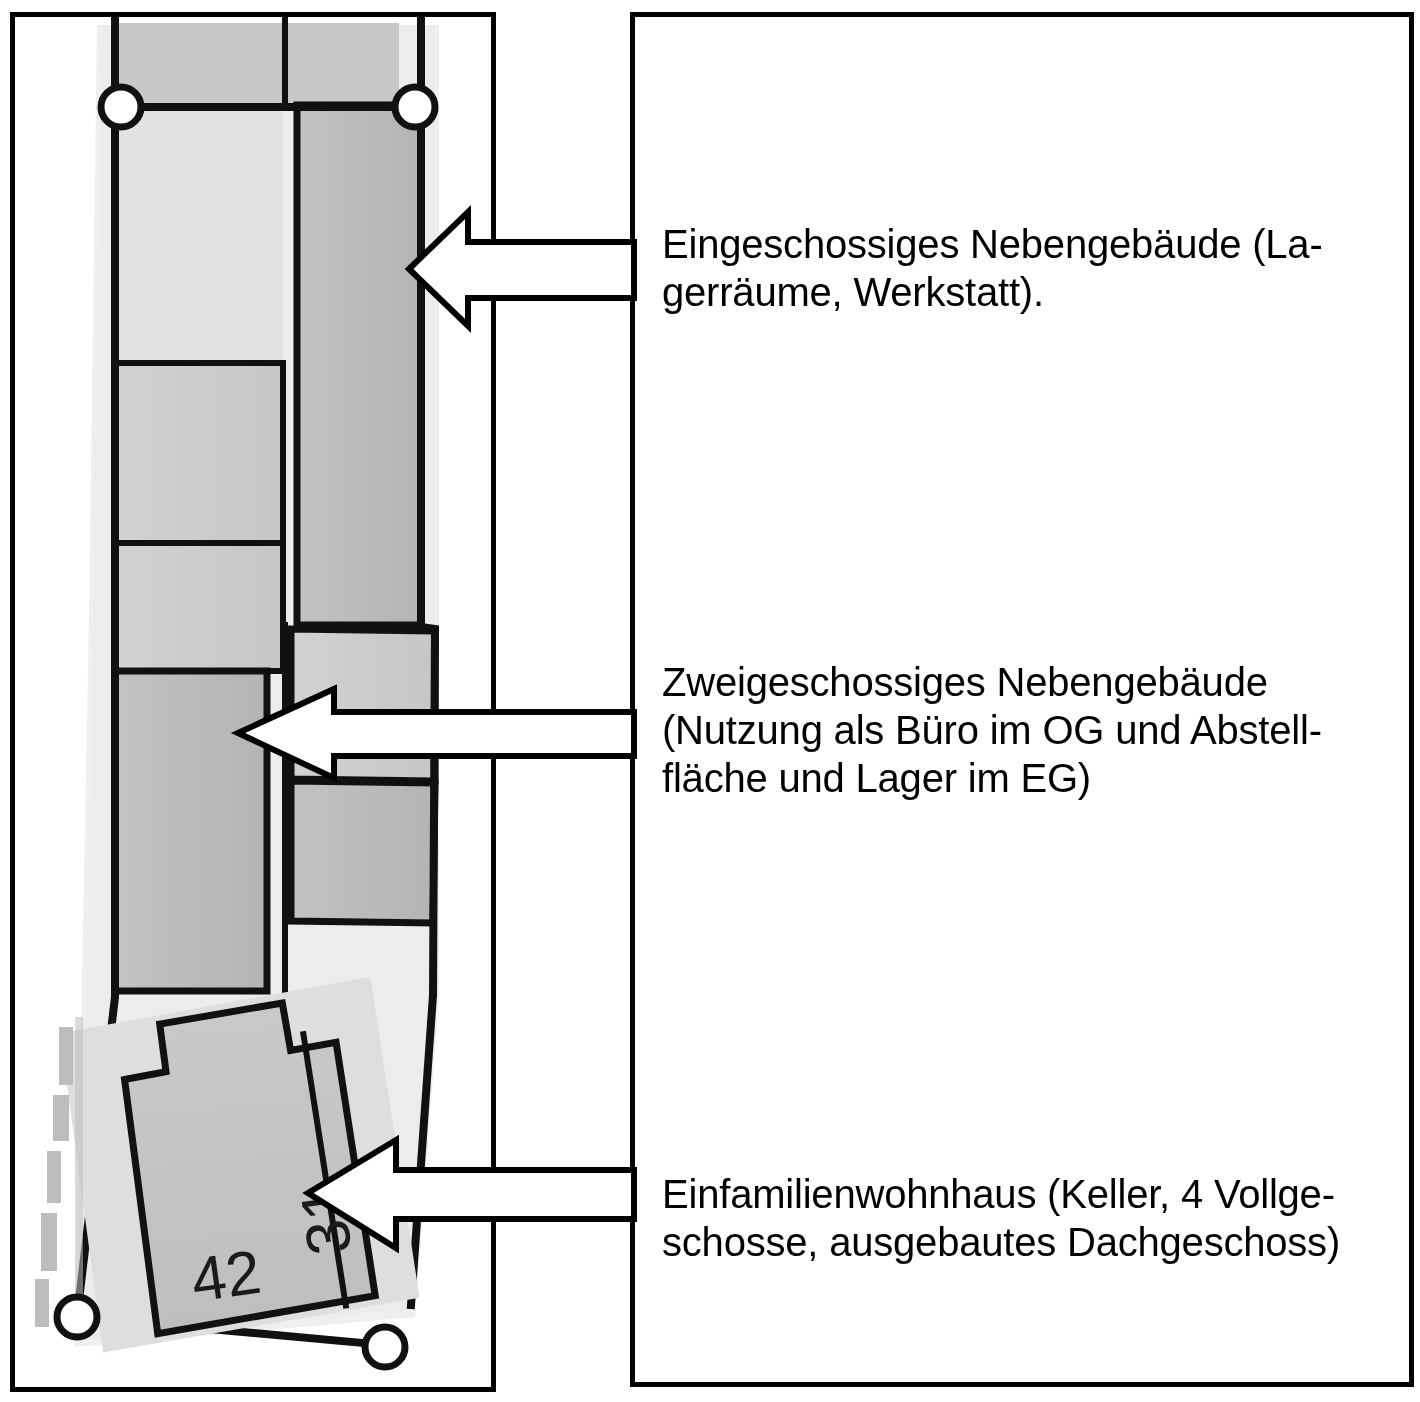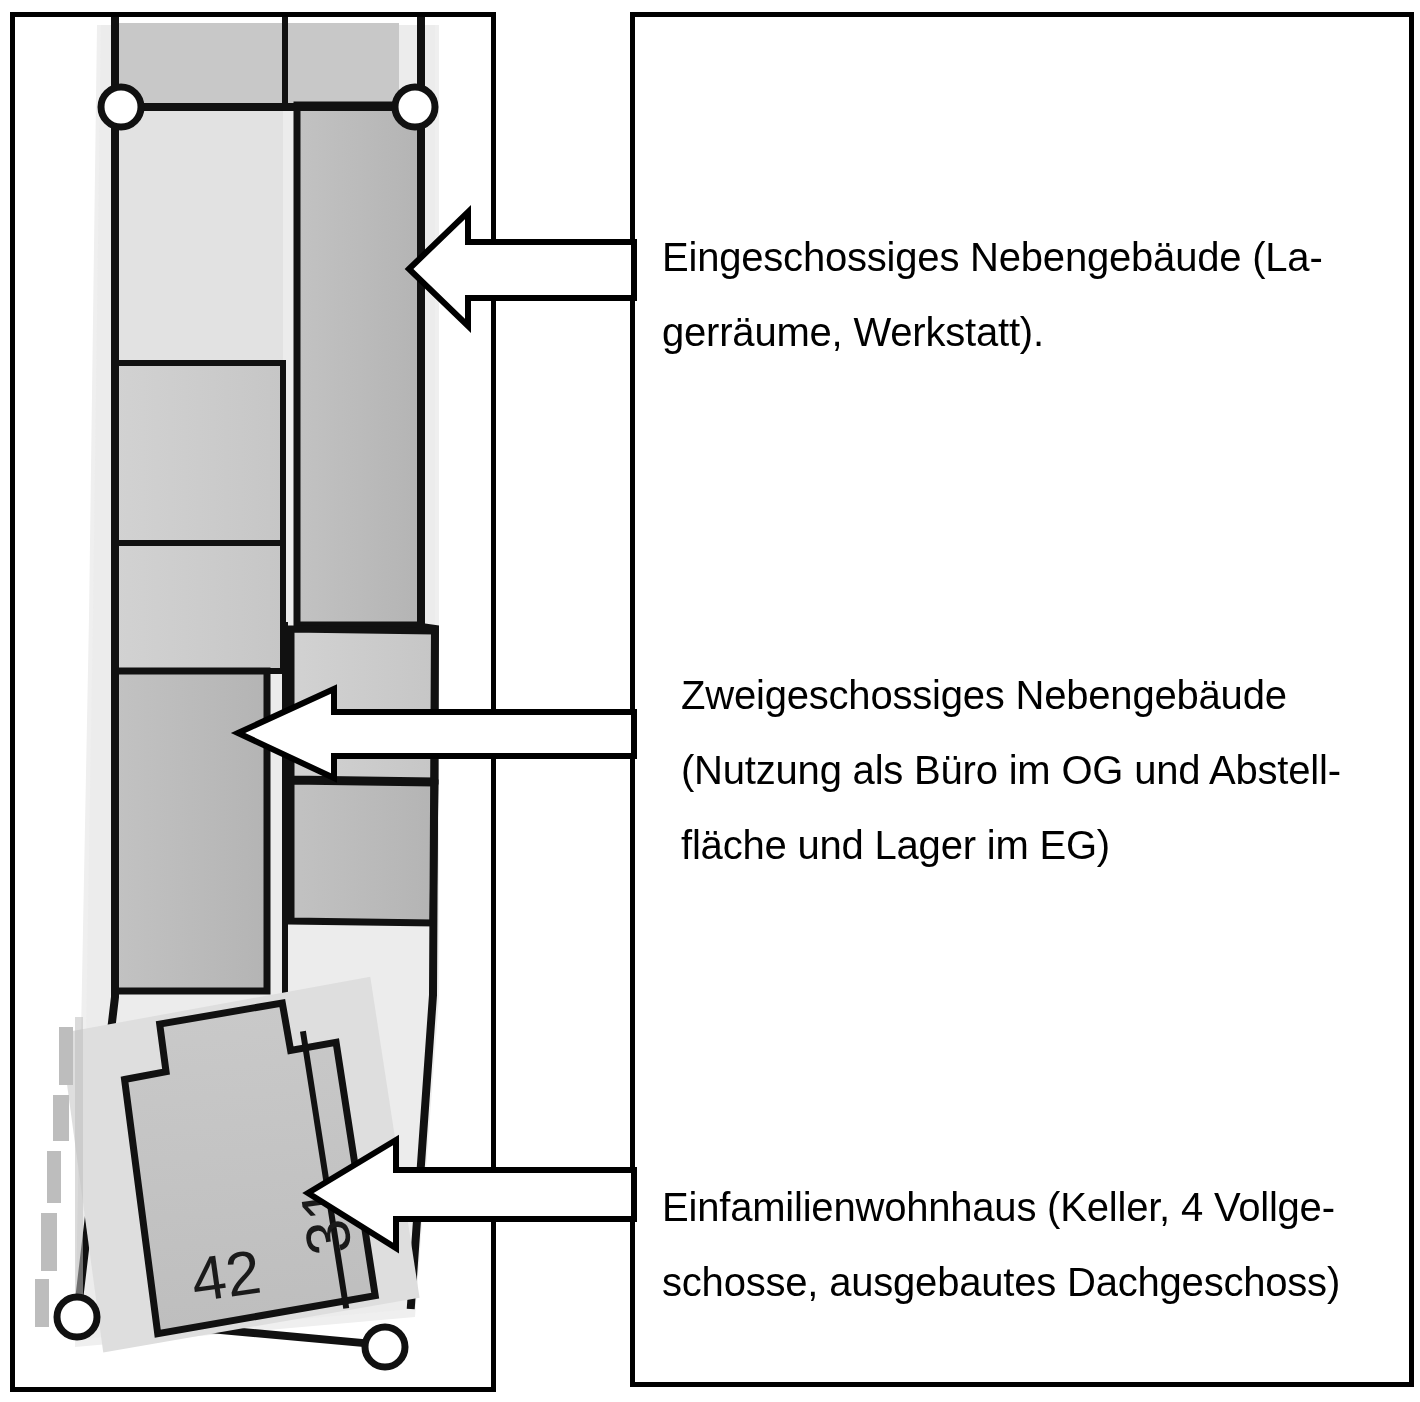--- a/index.html
+++ b/index.html
@@ -39,27 +39,27 @@
     height: 1375px;
   }
   #plan-svg, #legend-svg, #arrow-svg {
     position: absolute;
     left: 0; top: 0;
   }
   .legend-text {
     position: absolute;
     font-family: "Liberation Sans", sans-serif;
     font-size: 40px;
-    line-height: 75px;
+    line-height: 48px;
     color: #000000;
     letter-spacing: -0.2px;
     white-space: pre-line;
   }
   #legend-entry-0 { left: 662px; top: 220px; width: 740px; }
-  #legend-entry-1 { left: 681px; top: 658px; width: 740px; }
+  #legend-entry-1 { left: 662px; top: 658px; width: 740px; }
   #legend-entry-2 { left: 662px; top: 1170px; width: 740px; }
   #arrow-layer {
     position: absolute;
     left: 0; top: 0;
     width: 1420px;
     height: 1402px;
     pointer-events: none;
   }
 </style>
 </head>

